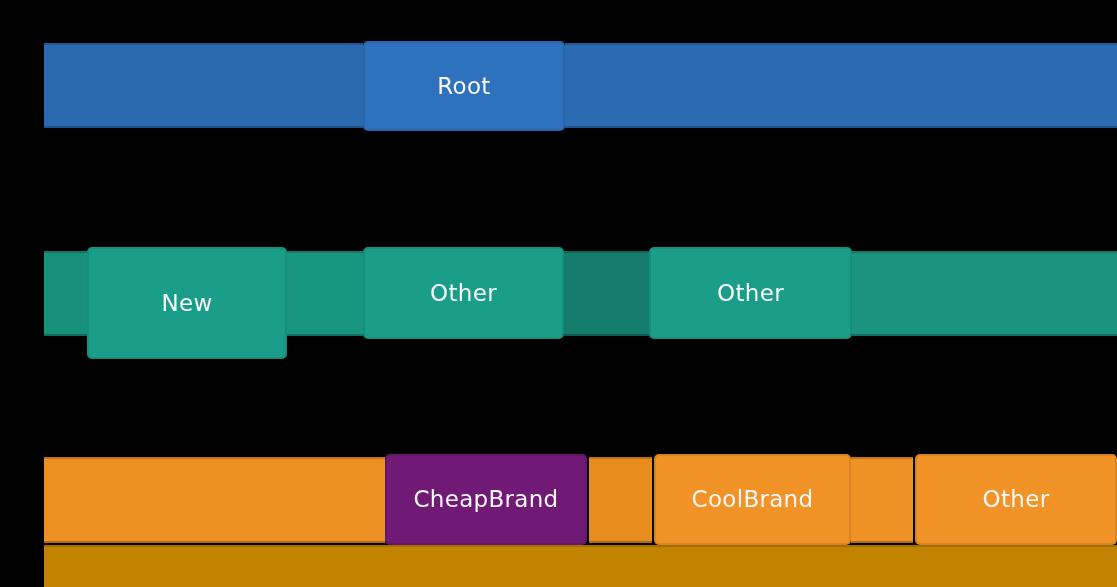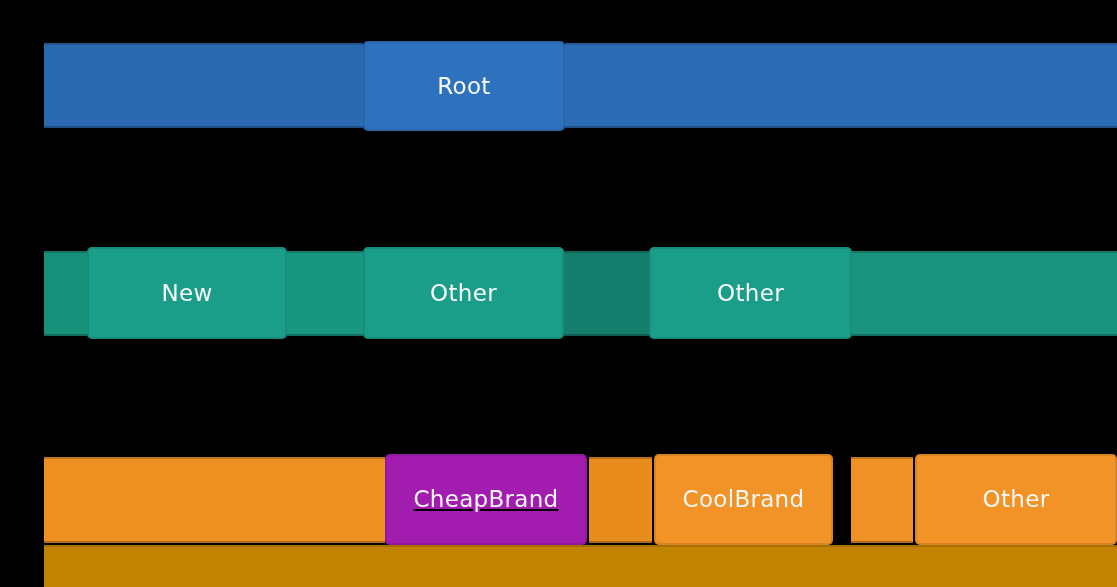--- a/index.html
+++ b/index.html
@@ -45,38 +45,38 @@
 </head>
 <body>
 
 <div id="canvas" style="background: rgb(0, 0, 0); margin-left: 44px;">
     <div class="seg base" style="left: 0px; width: 319px; top: 43px; height: 85px; background: rgb(43, 106, 177);"></div>
     <div class="seg node" style="left: 319px; width: 202px; top: 41px; height: 90px; background: rgb(46, 113, 189);">
       <span class="node-label">Root</span>
     </div>
     <div class="seg base" style="left: 521px; width: 596px; top: 43px; height: 85px; background: rgb(44, 108, 181);"></div>
     <div class="seg base" style="left: 0px; width: 43px; top: 251px; height: 85px; background: rgb(24, 145, 123);"></div>
-    <div class="seg node" style="left: 43px; width: 200px; top: 247px; height: 92px; background: rgb(27, 158, 137); align-items: center;">
+    <div class="seg node" style="left: 43px; width: 200px; top: 247px; height: 112px; background: rgb(27, 158, 137); align-items: center;">
       <span class="node-label">New</span>
     </div>
     <div class="seg base" style="left: 243px; width: 76px; top: 251px; height: 85px; background: rgb(25, 150, 128);"></div>
     <div class="seg node" style="left: 319px; width: 201px; top: 247px; height: 92px; background: rgb(27, 158, 137);">
       <span class="node-label">Other</span>
     </div>
     <div class="seg base" style="left: 520px; width: 85px; top: 251px; height: 85px; background: rgb(20, 125, 107);"></div>
     <div class="seg node" style="left: 605px; width: 203px; top: 247px; height: 92px; background: rgb(27, 158, 137);">
       <span class="node-label">Other</span>
     </div>
     <div class="seg base" style="left: 808px; width: 309px; top: 251px; height: 85px; background: rgb(26, 148, 127);"></div>
     <div class="seg base" style="left: 0px; width: 341px; top: 457px; height: 86px; background: rgb(238, 143, 33);"></div>
-    <div class="seg node" style="left: 341px; width: 202px; top: 454px; height: 91px; background: #a21caf; text-decoration: underline;">
+    <div class="seg node" style="left: 341px; width: 202px; top: 454px; height: 91px; background: #701a75;">
       <span class="node-label">CheapBrand</span>
     </div>
     <div class="seg base" style="left: 545px; width: 63px; top: 457px; height: 86px; background: rgb(232, 140, 30);"></div>
-    <div class="seg node" style="left: 610px; width: 179px; top: 454px; height: 91px; background: rgb(241, 147, 39);">
+    <div class="seg node" style="left: 610px; width: 197px; top: 454px; height: 91px; background: rgb(241, 147, 39);">
       <span class="node-label">CoolBrand</span>
     </div>
     <div class="seg base" style="left: 807px; width: 62px; top: 457px; height: 86px; background: rgb(239, 145, 36);"></div>
     <div class="seg node" style="left: 871px; width: 202px; top: 454px; height: 91px; background: rgb(241, 147, 39);">
       <span class="node-label">Other</span>
     </div>
     <div class="seg base" style="left: 1073px; width: 44px; top: 457px; height: 86px; background: rgb(237, 142, 31);"></div>
     <div class="cutoff" style="left: 0px; width: 1117px; top: 545px; height: 42px; background: rgb(194, 132, 0);"></div>
   </div>
 

